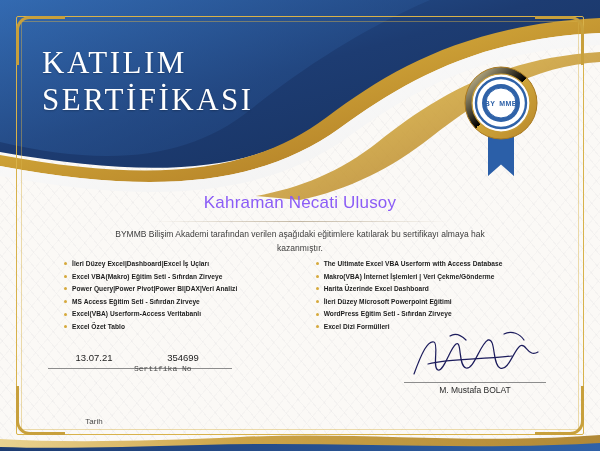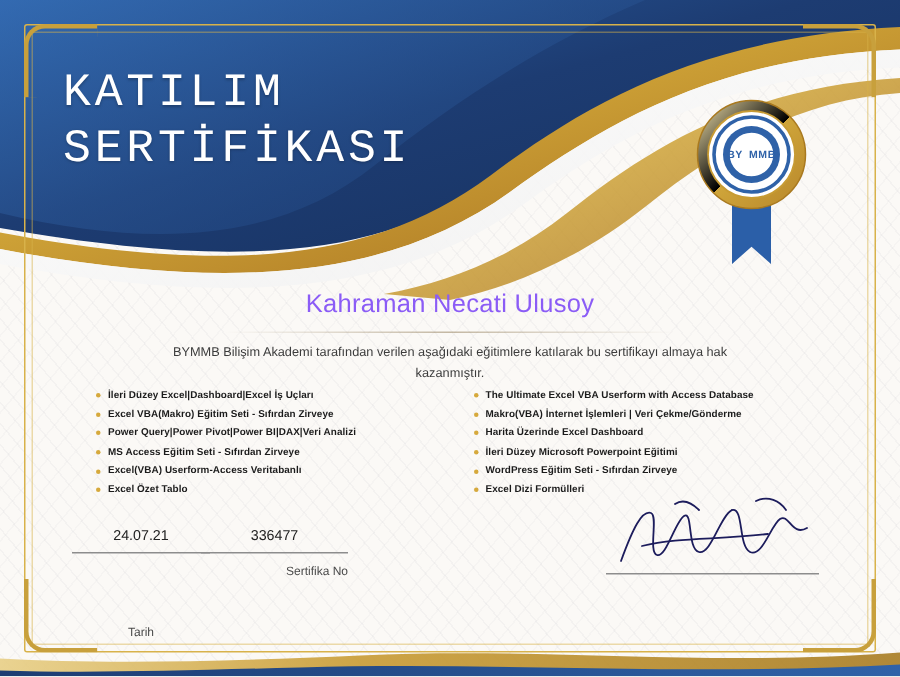--- a/index.html
+++ b/index.html
@@ -47,21 +47,21 @@
     position:absolute;left:0;top:0;width:600px;height:200px;
   }
   .bottom-art{
     position:absolute;left:0;bottom:0;width:600px;height:90px;
   }
 
   
   .header-title{
     position:absolute;left:42px;top:44px;
     color:#ffffff;
-    font-family:Liberation Mono, monospace;
+    font-family:Liberation Serif, serif;
     font-size:31px;letter-spacing:2.5px;line-height:37px;
     font-weight:400;
     text-shadow:0 1px 2px rgba(0,0,0,0.25);
     white-space:pre-line;
     z-index:5;
   }
 
   
   .seal{
     position:absolute;right:62px;top:66px;width:74px;height:74px;z-index:6;
@@ -121,22 +121,22 @@
   .f-date-label{
     position:absolute;left:48px;top:372px;width:92px;text-align:center;
     font-family:"Liberation Sans", sans-serif;font-size:8px;color:#4a4a4a;margin-top:45px;
   }
   .f-no{
     position:absolute;left:134px;top:352px;width:98px;text-align:center;
     font-family:"Liberation Sans", sans-serif;font-size:9.5px;color:#222;
   }
   .f-no-rule{position:absolute;left:134px;top:368px;width:98px;height:1px;background:#8d8d8d;}
   .f-no-label{
-    position:absolute;left:134px;top:376px;width:98px;text-align:right;
-    font-family:Liberation Sans, sans-serif;font-size:8px;color:#4a4a4a;
+    position:absolute;left:134px;top:364px;width:98px;text-align:left;
+    font-family:Liberation Mono, monospace;font-size:8px;color:#4a4a4a;
   }
   .sign-rule{position:absolute;left:404px;top:382px;width:142px;height:1px;background:#8d8d8d;}
   .sign-name{
     position:absolute;left:394px;top:385px;width:162px;text-align:center;
     font-family:"Liberation Sans", sans-serif;font-size:8.5px;color:#2a2a2a;
   }
   .signature{
     position:absolute;left:408px;top:330px;width:140px;height:52px;
   }
 </style>
@@ -267,38 +267,39 @@
           <span class="bullet"></span>
           <span>WordPress Eğitim Seti - Sıfırdan Zirveye</span>
         </div>
       <div class="li">
           <span class="bullet"></span>
           <span>Excel Dizi Formülleri</span>
         </div>
     </div>
   </div>
 
-  <div class="f-date">24.07.21</div>
+  <div class="f-date">13.07.21</div>
   <div class="f-date-rule"></div>
   <div class="f-date-label">Tarih</div>
 
-  <div class="f-no">336477</div>
+  <div class="f-no">354699</div>
   <div class="f-no-rule"></div>
   <div class="f-no-label">Sertifika No</div>
 
   <svg class="signature" viewBox="0 0 140 52">
     <g fill="none" stroke="#1c1c5c" stroke-width="1.2" stroke-linecap="round">
       <path d="M6,44 C14,22 20,10 26,12 C31,14 24,38 30,40 C36,42 42,18 48,14 C54,10 50,36 58,38 C66,40 72,14 80,10"></path>
       <path d="M80,10 C88,8 84,34 92,38 C100,42 106,20 112,16 C118,12 120,28 130,22"></path>
       <path d="M42,6 C48,2 54,6 58,10"></path>
       <path d="M96,4 C104,0 112,4 116,10"></path>
       <path d="M20,34 C44,28 70,30 104,26"></path>
     </g>
   </svg>
   <div class="sign-rule"></div>
+  <div class="sign-name">M. Mustafa BOLAT</div>
 
   <svg class="bottom-art" viewBox="0 0 600 90" preserveAspectRatio="none">
     <defs>
       <linearGradient id="bgold" x1="0" y1="0" x2="1" y2="0">
         <stop offset="0%" stop-color="#e8cf86"></stop>
         <stop offset="40%" stop-color="#c89b33"></stop>
         <stop offset="100%" stop-color="#a87c22"></stop>
       </linearGradient>
       <linearGradient id="bblue" x1="0" y1="0" x2="1" y2="0">
         <stop offset="0%" stop-color="#1d3c72"></stop>

